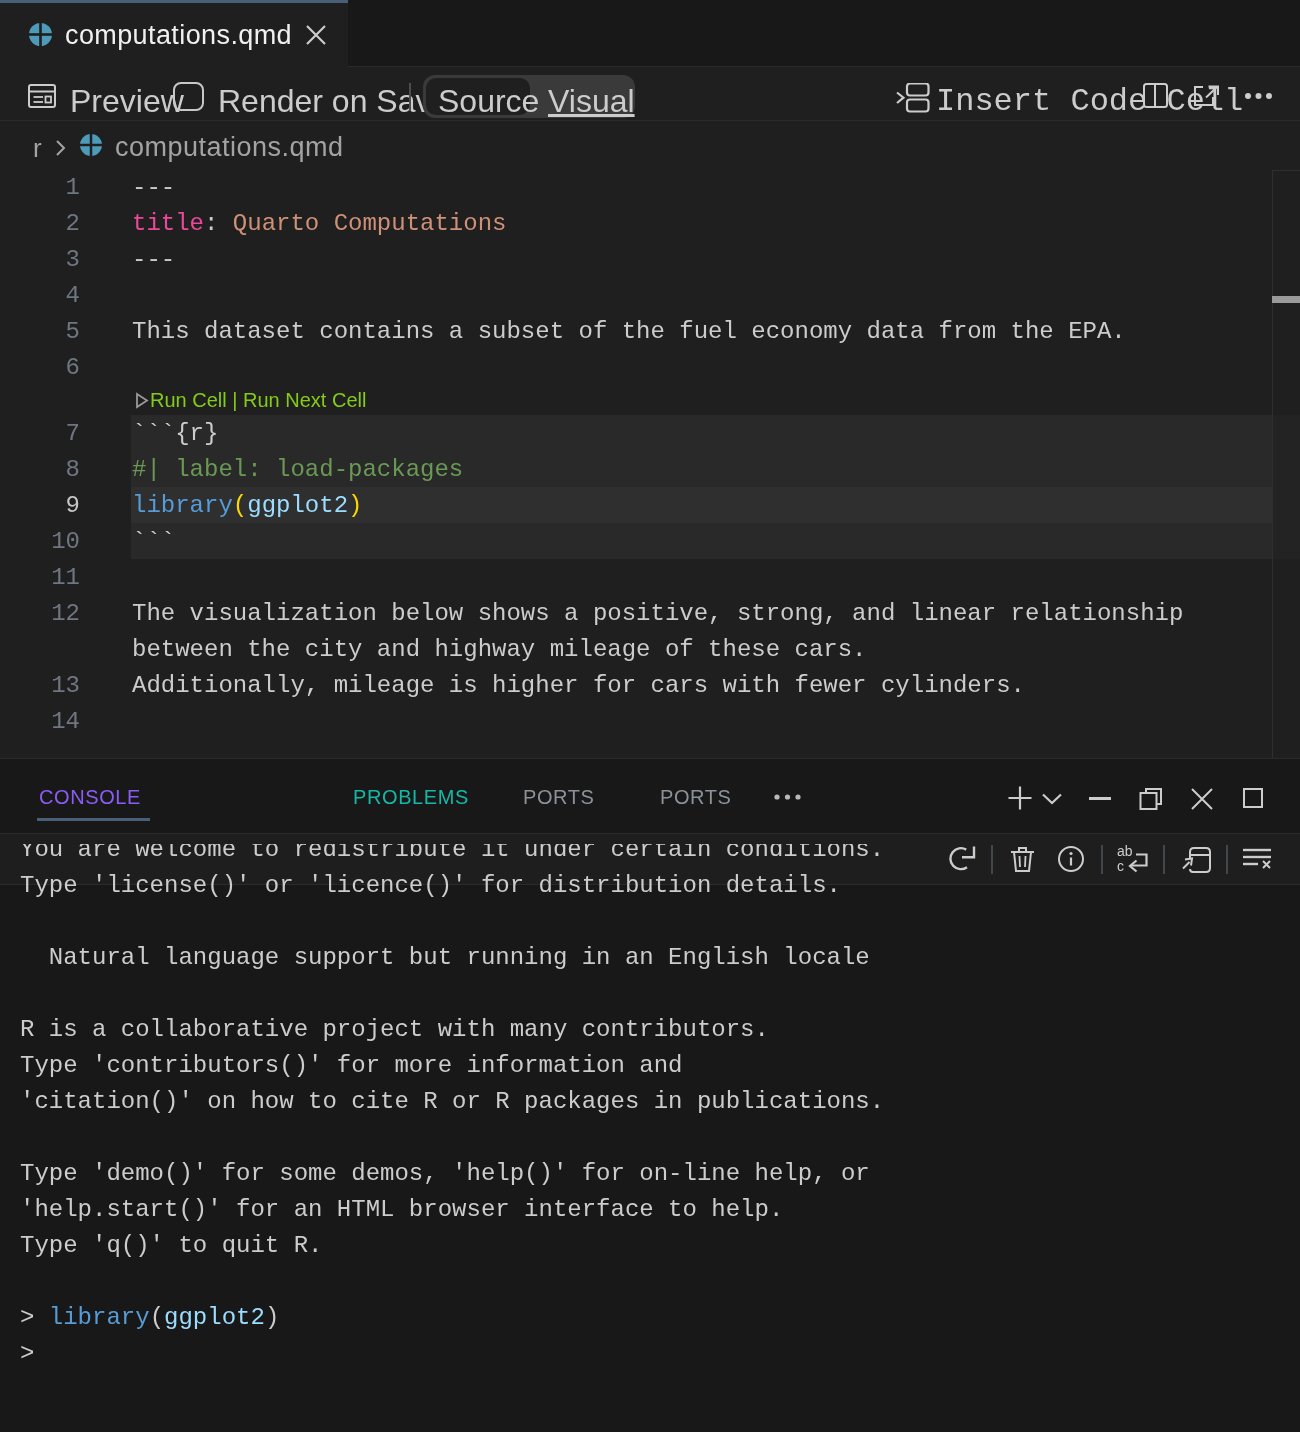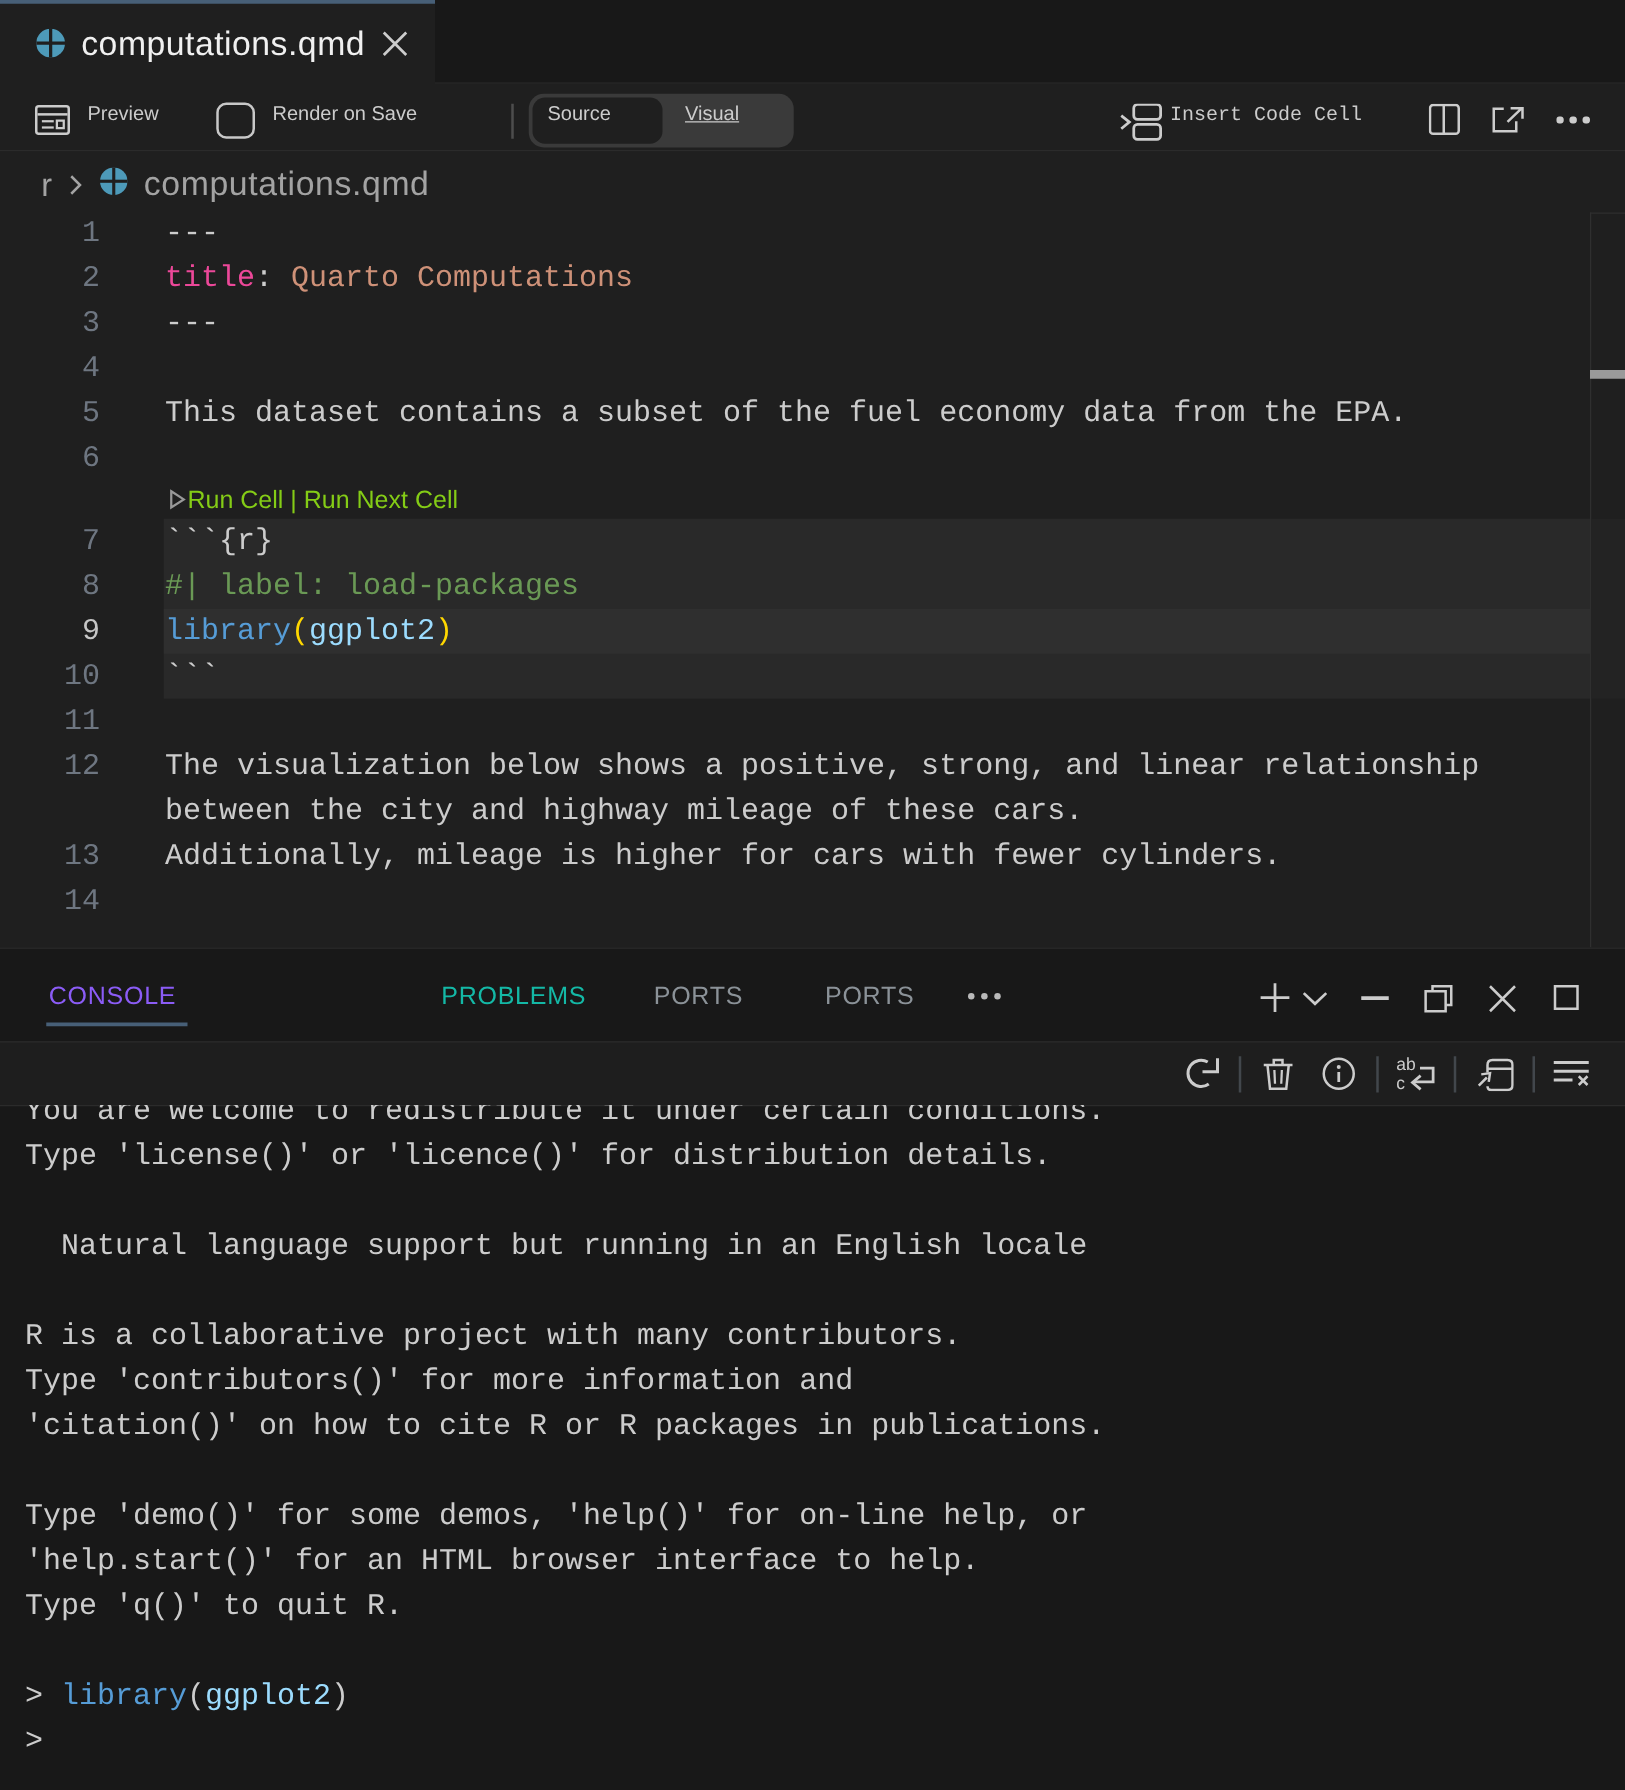--- a/index.html
+++ b/index.html
@@ -1,20 +1,20 @@
 <!DOCTYPE html>
 <html><head>
 <meta charset="utf-8">
 <style>
   html,body{margin:0;padding:0;background:#1f1f1f;}
   #root{position:relative;width:1300px;height:1432px;overflow:hidden;background:#1f1f1f;
         font-family:"Liberation Sans",sans-serif;}
   .abs{position:absolute;}
   .mono{font-family:"Liberation Mono",monospace;font-size:24px;line-height:36px;white-space:pre;}
-  .ui{color:#cccccc;font-size:16px;}
+  .ui{color:#cccccc;font-size:32px;}
   svg{display:block;}
 </style>
 </head>
 <body>
 <div id="root">
 
   <div class="abs" style="left:0;top:0;width:1300px;height:66px;background:#181818;border-bottom:1px solid #2b2b2b;"></div>
   <div class="abs" style="left:0;top:0;width:348px;height:67px;background:#1f1f1f;border-top:3px solid #475f77;box-sizing:border-box;"></div>
 
   <svg class="abs" style="left:29px;top:23px;" width="23" height="23" viewBox="0 0 23 23">
@@ -195,21 +195,21 @@
   </svg>
   <div class="abs" style="left:1226px;top:845px;width:2px;height:29px;background:#42474c;"></div>
 
   <svg class="abs" style="left:1242px;top:845px;" width="30" height="28" viewBox="0 0 30 28">
     <line x1="1" y1="5" x2="29" y2="5" stroke="#cccccc" stroke-width="2.4"></line>
     <line x1="1" y1="12" x2="29" y2="12" stroke="#cccccc" stroke-width="2.4"></line>
     <line x1="1" y1="19" x2="16" y2="19" stroke="#cccccc" stroke-width="2.4"></line>
     <path d="M21 16 L28 23 M28 16 L21 23" stroke="#cccccc" stroke-width="2"></path>
   </svg>
 
-  <div class="abs" style="left:0;top:884px;width:1300px;height:548px;overflow:hidden;">
+  <div class="abs" style="left:0;top:844px;width:1300px;height:548px;overflow:hidden;">
     <div class="abs mono" style="left:20px;top:-12px;color:#cccccc;">You are welcome to redistribute it under certain conditions.
 Type 'license()' or 'licence()' for distribution details.
 
   Natural language support but running in an English locale
 
 R is a collaborative project with many contributors.
 Type 'contributors()' for more information and
 'citation()' on how to cite R or R packages in publications.
 
 Type 'demo()' for some demos, 'help()' for on-line help, or

